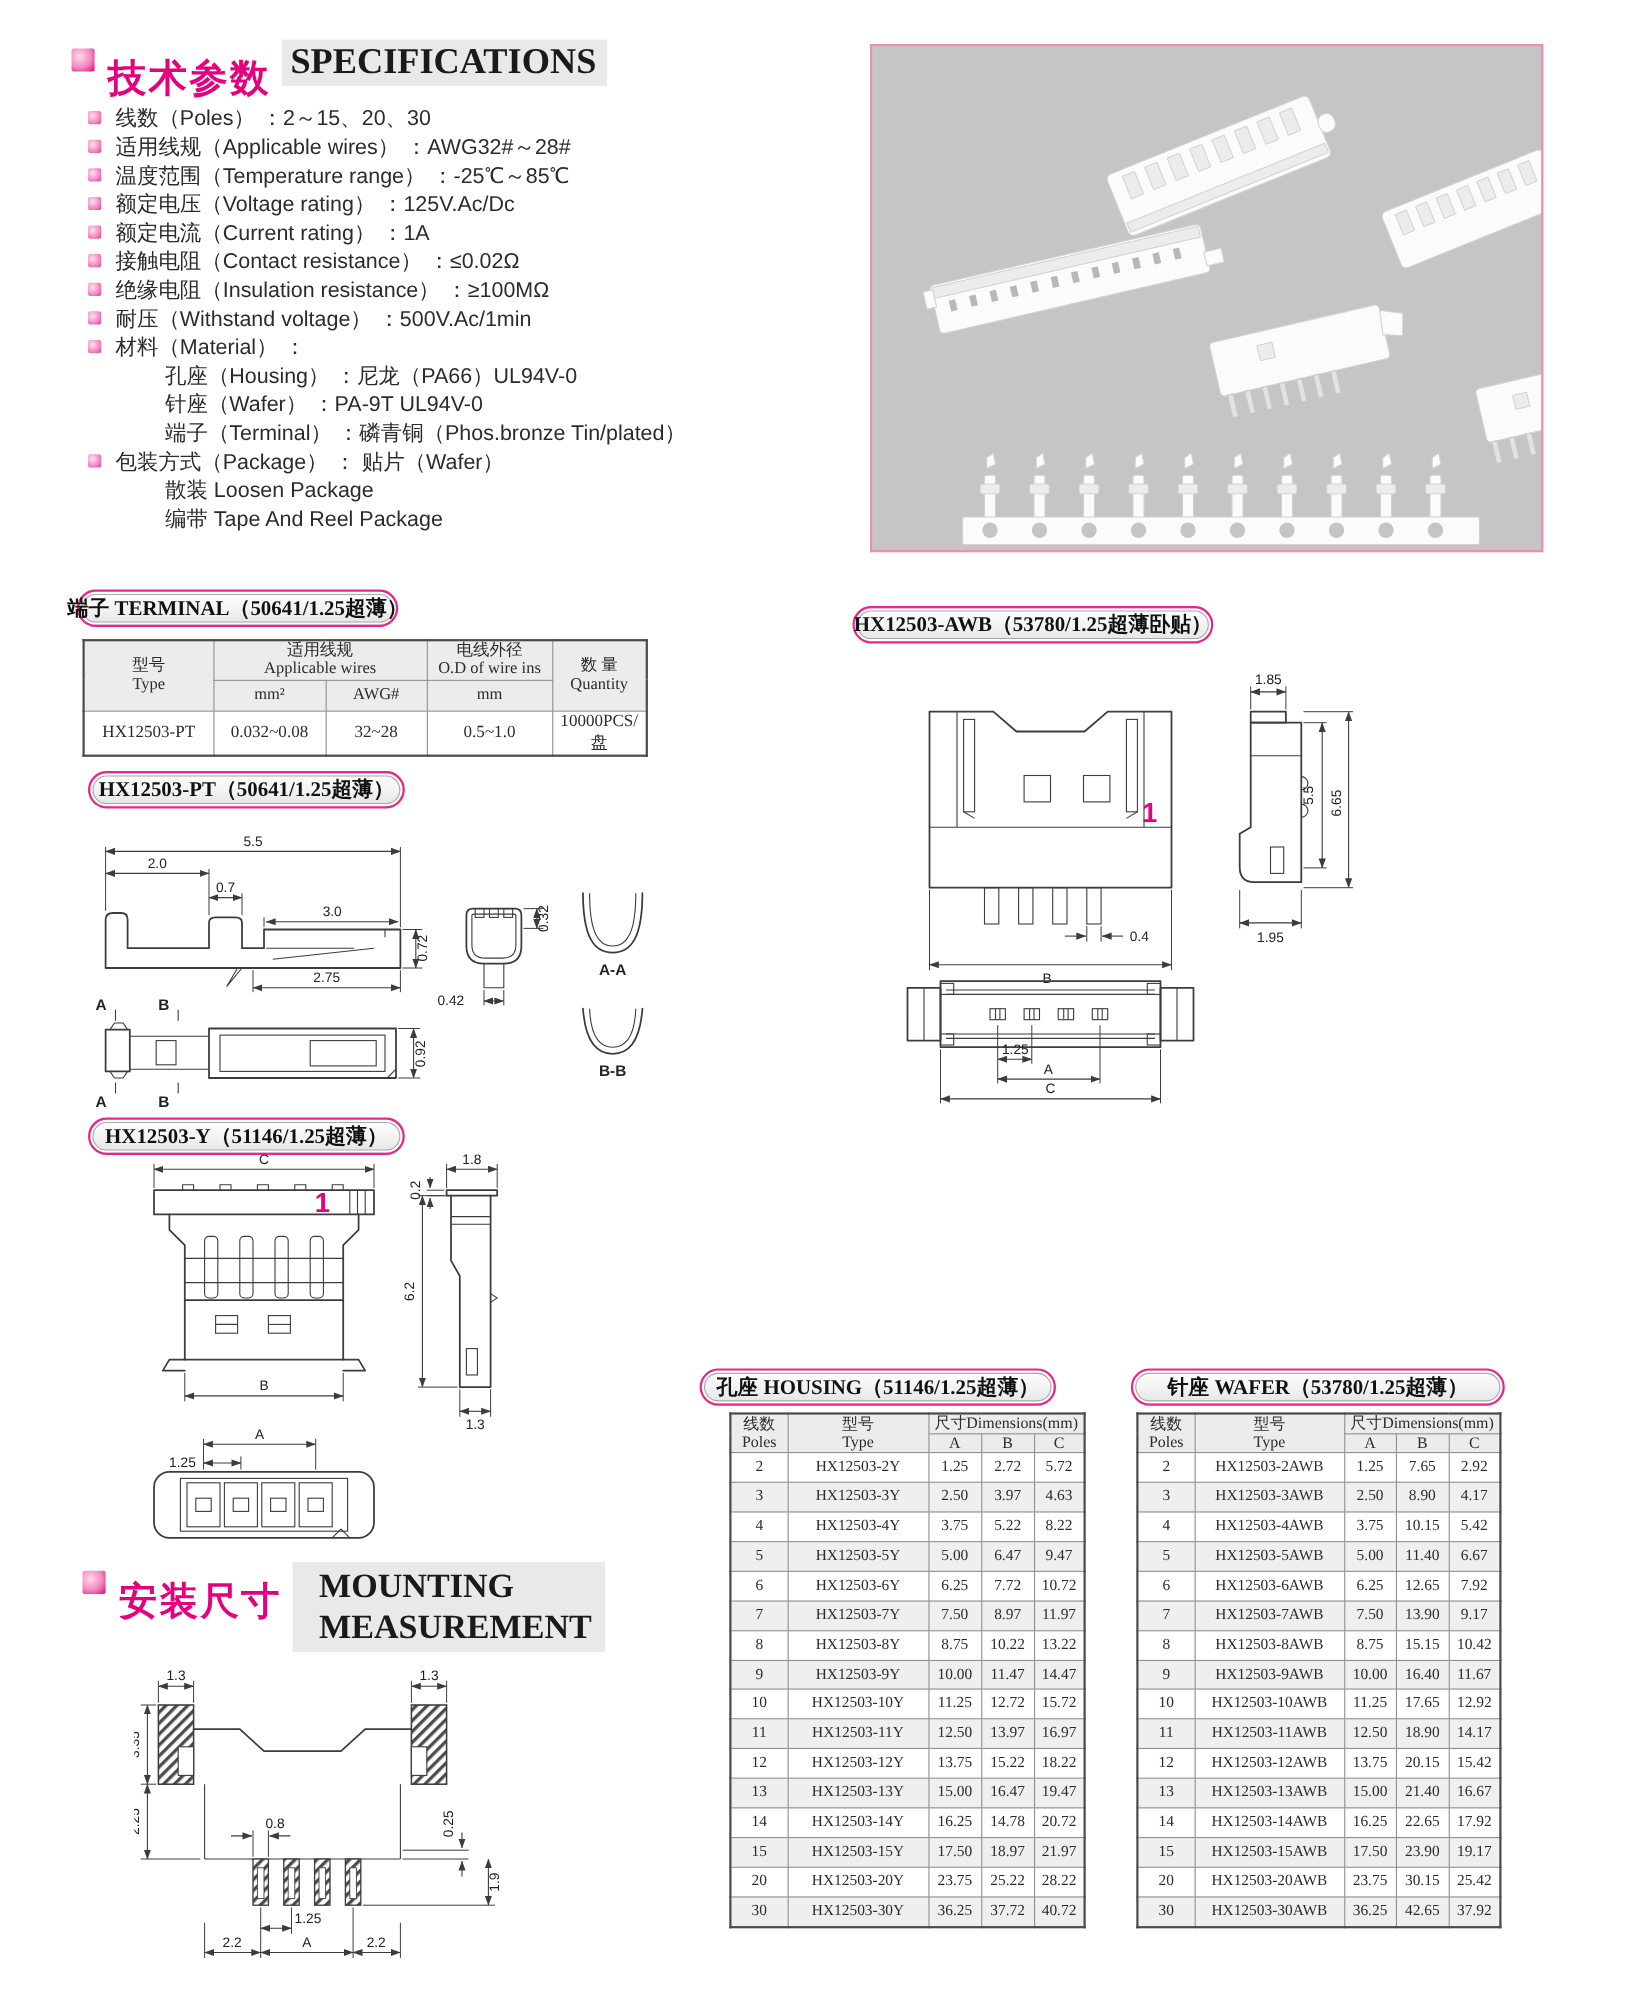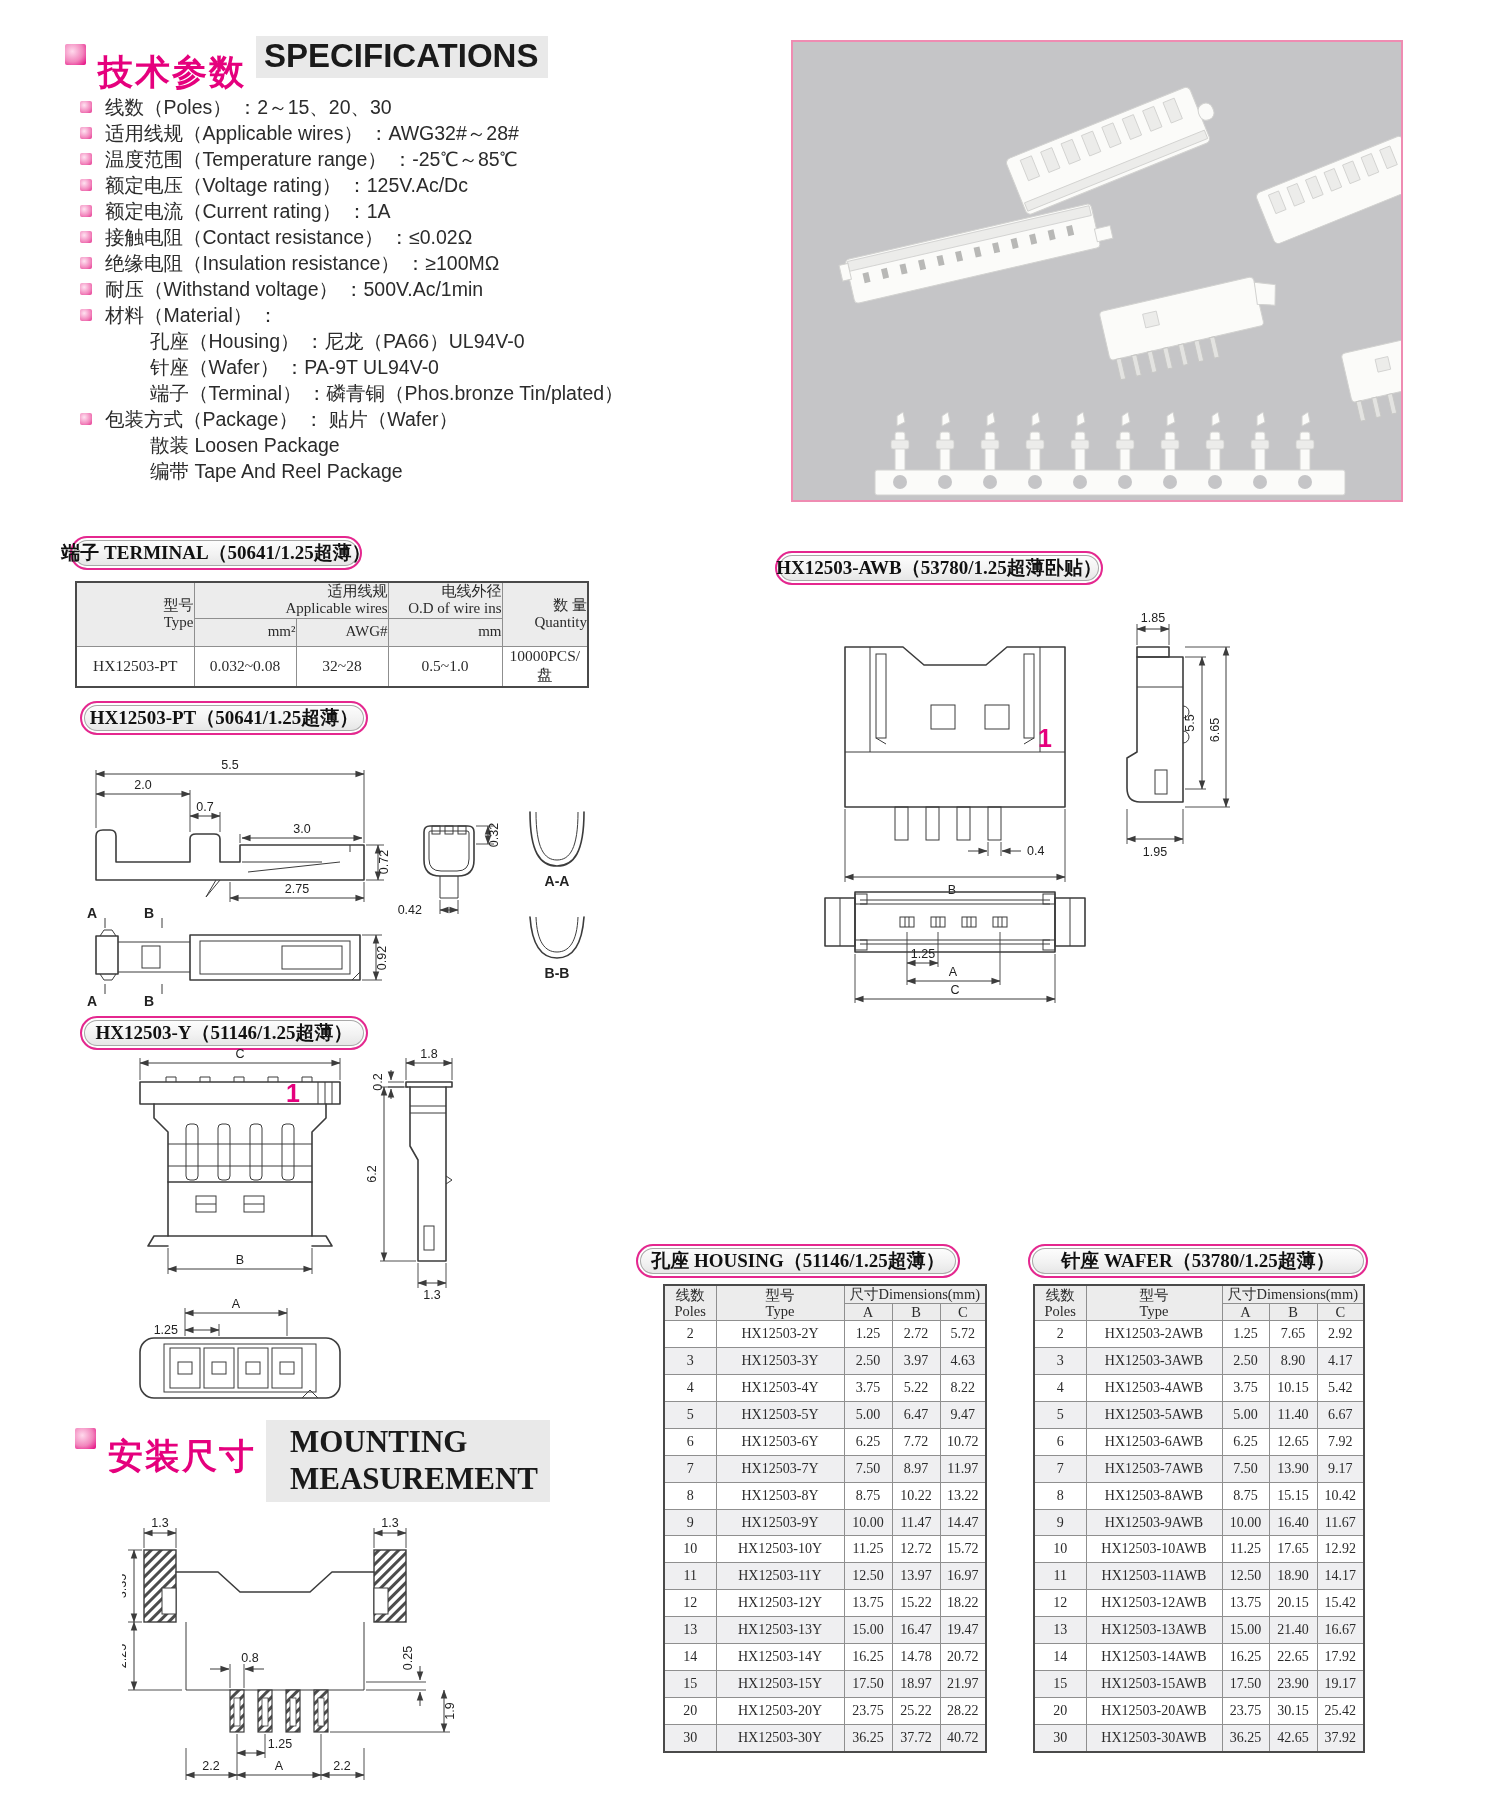--- a/index.html
+++ b/index.html
@@ -5,21 +5,21 @@
   html,body{margin:0;padding:0;}
   body{width:1488px;height:1812px;position:relative;background:#ffffff;
        font-family:"Liberation Sans",sans-serif;color:#2b2b2b;overflow:hidden;}
   .abs{position:absolute;}
 
   
   .sec-header{display:flex;align-items:flex-start;}
   .bullet-lg{width:21px;height:21px;margin-top:8px;border-radius:2px;
     background:radial-gradient(circle at 35% 35%, #ffd9ec 0%, #f286bd 55%, #e5007d 100%);}
   .sec-zh{font-size:35px;font-weight:700;color:#e5007d;margin:16px 10px 0 12px;letter-spacing:2px;line-height:40px;}
-  .sec-en{font-family:Liberation Sans, sans-serif;font-size:33px;font-weight:700;color:#1a1a1a;
+  .sec-en{font-family:Liberation Serif, serif;font-size:33px;font-weight:700;color:#1a1a1a;
           background:#e9e9e9;padding:1px 10px 3px 8px;line-height:38px;}
   .sec-en2{font-family:"Liberation Serif",serif;font-size:31px;font-weight:700;color:#1a1a1a;
           background:#e9e9e9;padding:3px 12px 5px 24px;line-height:37px;}
 
   
   .spec-line{display:flex;align-items:center;height:26px;font-size:19.5px;}
   .bullet-sm{width:12px;height:12px;margin-right:13px;border-radius:2px;flex:none;
     background:radial-gradient(circle at 35% 35%, #ffe3f1 0%, #f286bd 60%, #e5338f 100%);}
   .spec-sub{padding-left:70px;}
   .spec-line .v{margin-left:6px;}
@@ -32,21 +32,21 @@
     font-family:"Liberation Serif",serif;font-weight:700;font-size:19px;color:#111;white-space:nowrap;}
 
   
   #photo{border:2.5px solid #ef8cb2;background:#c5c5c7;}
 
   
   table{border-collapse:collapse;table-layout:fixed;background:#fff;}
   .dtable{border:2px solid #4a4a4a;font-family:"Liberation Serif",serif;}
   .dtable th,.dtable td{border:1px solid #8f8f8f;text-align:center;padding:0;font-weight:400;}
   .dtable th{background:#ececec;line-height:1.15;}
-  #terminal-table th{font-size:15px;height:27px;text-align:right;}
+  #terminal-table th{font-size:15px;height:27px;}
   #terminal-table td{font-size:15.5px;height:29px;}
   .big tbody tr:nth-child(even){background:#efeff1;}
   .big th{font-size:14.5px;}
   .big td{font-size:14px;height:25.9px;}
   .zh-en b{display:block;font-weight:400;}
 
   
   .dt{font:12.5px "Liberation Sans",sans-serif;fill:#222;}
   .sec-lab{font:700 14px "Liberation Sans",sans-serif;fill:#222;}
   .note{font:700 25px "Liberation Sans",sans-serif;fill:#e5007d;}

